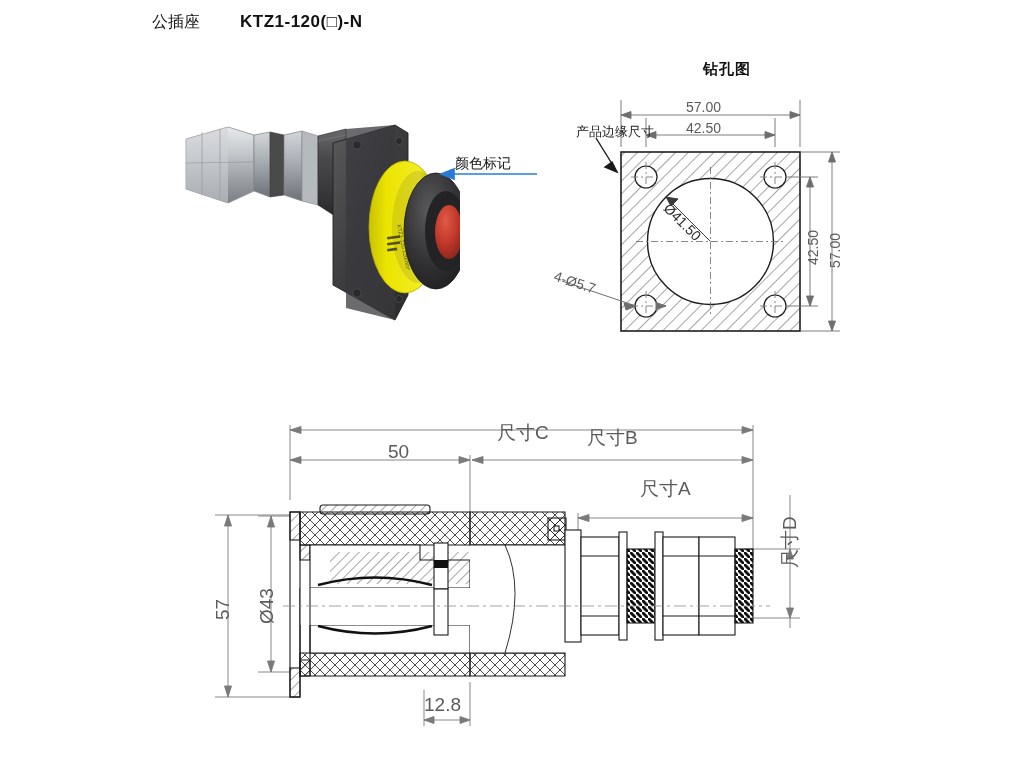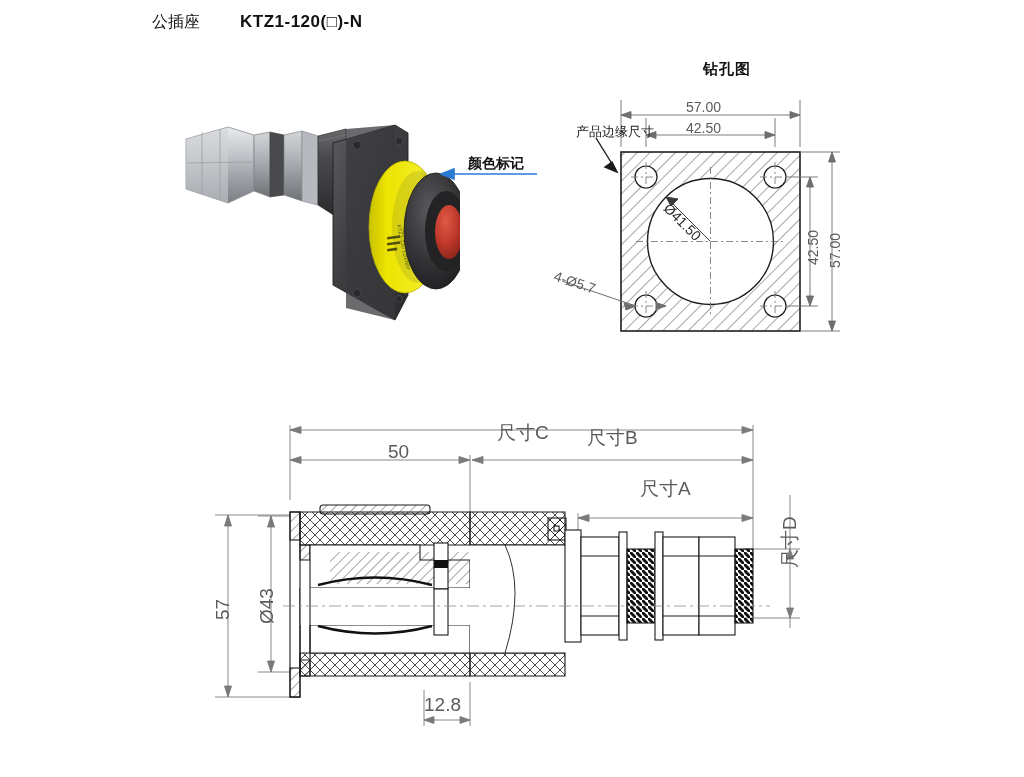--- a/index.html
+++ b/index.html
@@ -179,21 +179,21 @@
       </g>
 
       <g>
         <ellipse cx="286" cy="126" rx="32" ry="58" fill="url(#gShroud)" stroke="#161618" stroke-width="0.8"></ellipse>
         <ellipse cx="296" cy="126" rx="21" ry="40" fill="#232325"></ellipse>
         <ellipse cx="299" cy="127" rx="14" ry="27" fill="url(#gRed)"></ellipse>
       </g>
     </svg>
   </div>
 
-  <div class="blue-anno" style="left:468px; top:155px;font-weight:bold;">颜色标记</div>
+  <div class="blue-anno" style="left:455px; top:155px;">颜色标记</div>
   <svg class="svg-layer" width="1024" height="777" style="left:0;top:0;">
     <g stroke="#2a7bd4" stroke-width="1.6" fill="#2a7bd4">
       <line x1="537" y1="174" x2="452" y2="174"></line>
       <polygon points="441,174 454,169 454,179"></polygon>
     </g>
   </svg>
 
   <div class="drill-title">钻孔图</div>
 
   <svg class="svg-layer" width="1024" height="777">

